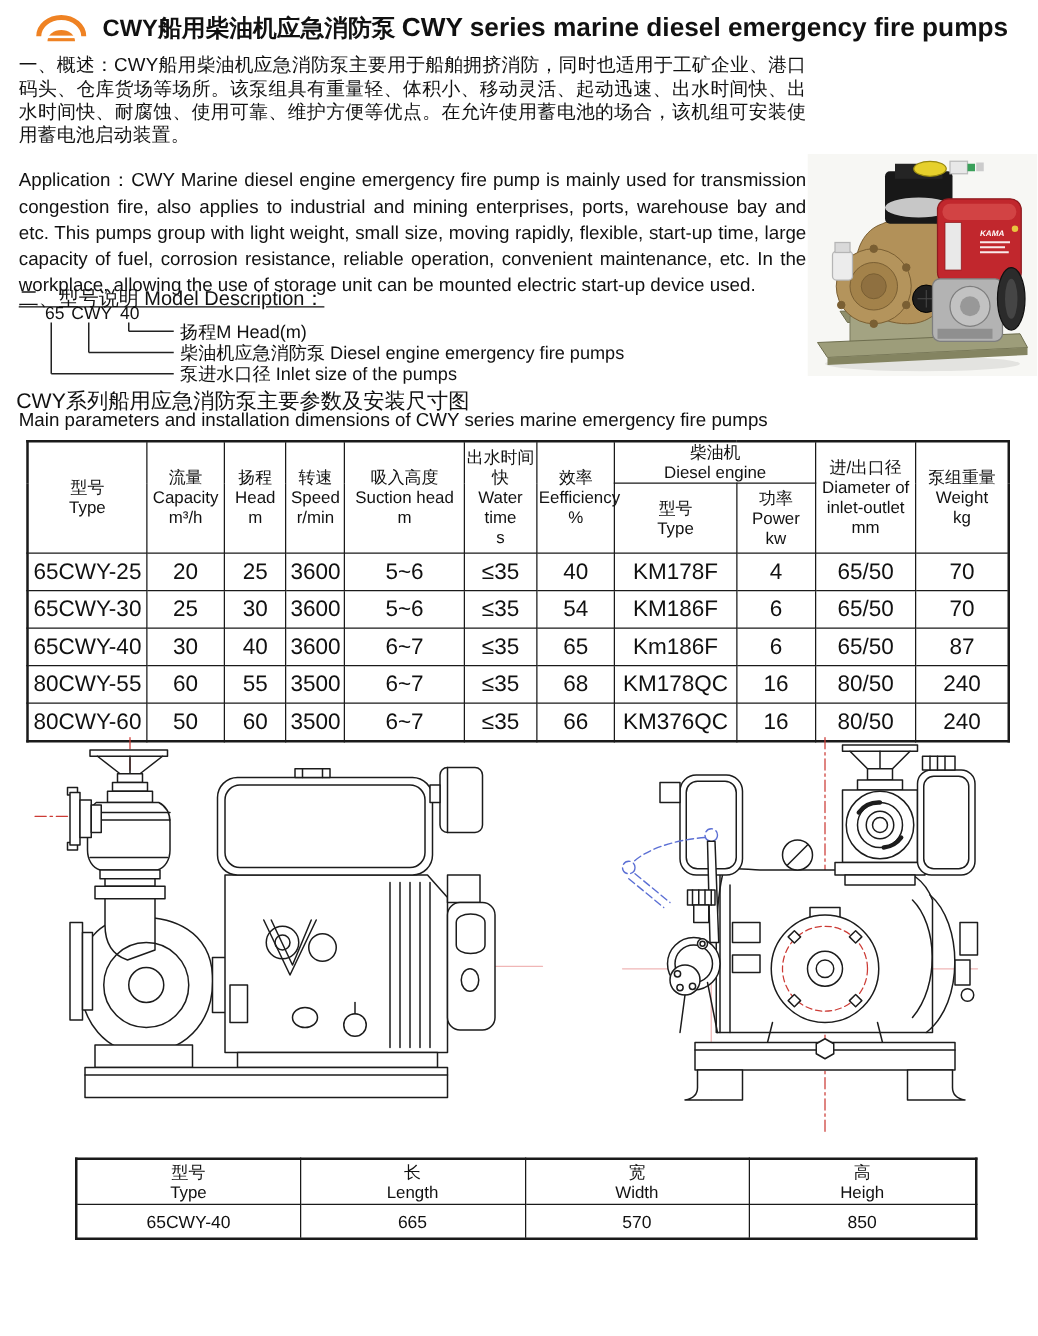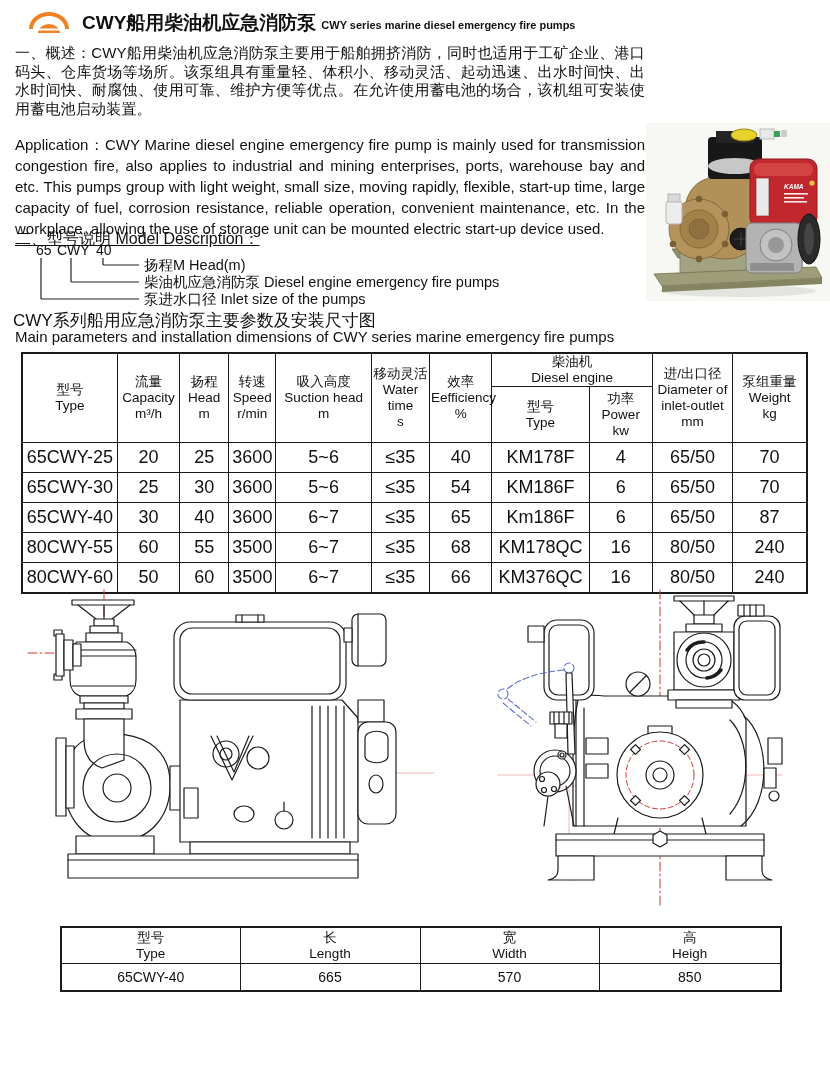--- a/index.html
+++ b/index.html
@@ -3,21 +3,21 @@
 <meta charset="utf-8">
 <style>
   html,body{margin:0;padding:0;}
   body{width:830px;height:1069px;background:#ffffff;font-family:"Liberation Sans","DejaVu Sans",sans-serif;color:#111;}
   .sheet{position:relative;width:830px;height:1069px;overflow:hidden;background:#fff;}
 
   
   .hdr{position:absolute;left:26px;top:8px;display:flex;align-items:center;gap:10px;}
   .hdr h1{margin:0;font-size:18px;font-weight:bold;white-space:nowrap;letter-spacing:0;}
   .hdr .ttl-zh{font-size:19px;}
-  .hdr .ttl-en{font-size:11px;}
+  .hdr .ttl-en{font-size:21px;}
 
   
   .para-zh{position:absolute;left:15px;top:44px;width:630px;font-size:15px;line-height:18.5px;text-align:justify;letter-spacing:0.2px;}
   .para-en{position:absolute;left:15px;top:119px;width:630px;font-size:15px;line-height:21px;text-align:justify;margin-top:15px;}
   .sec2{position:absolute;left:15px;top:229px;font-size:16px;text-decoration:underline;}
 
   .cap-zh{position:absolute;left:13px;top:309px;font-size:17px;text-align:center;}
   .cap-en{position:absolute;left:15px;top:328px;font-size:15px;}
 
   
@@ -126,21 +126,21 @@
             <div>转速</div>
             <div>Speed</div>
             <div>r/min</div>
           </th>
         <th rowspan="2">
             <div>吸入高度</div>
             <div>Suction head</div>
             <div>m</div>
           </th>
         <th rowspan="2">
-            <div>移动灵活</div>
+            <div>出水时间快</div>
             <div>Water time</div>
             <div>s</div>
           </th>
         <th rowspan="2">
             <div>效率</div>
             <div>Eefficiency</div>
             <div>%</div>
           </th>
         <th colspan="2" class="hd-top">
             <div>柴油机</div>

